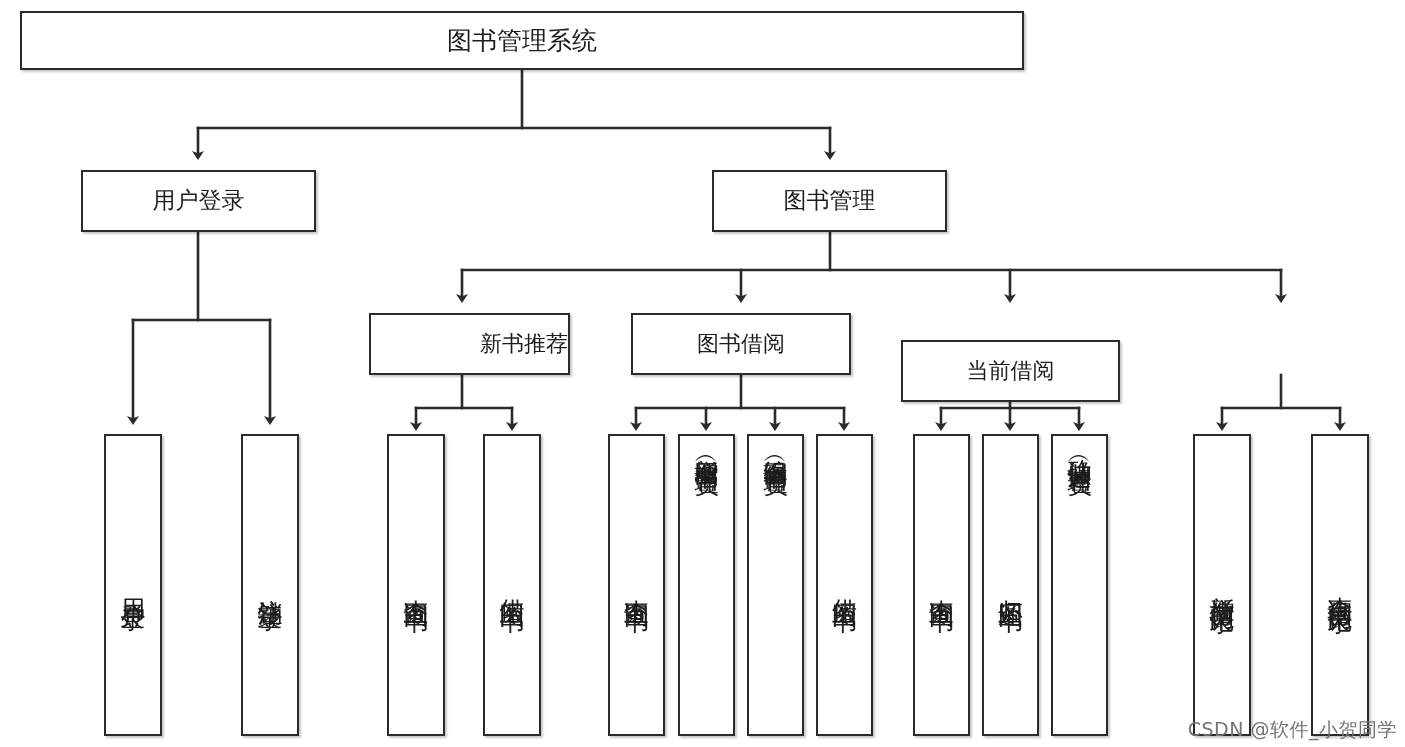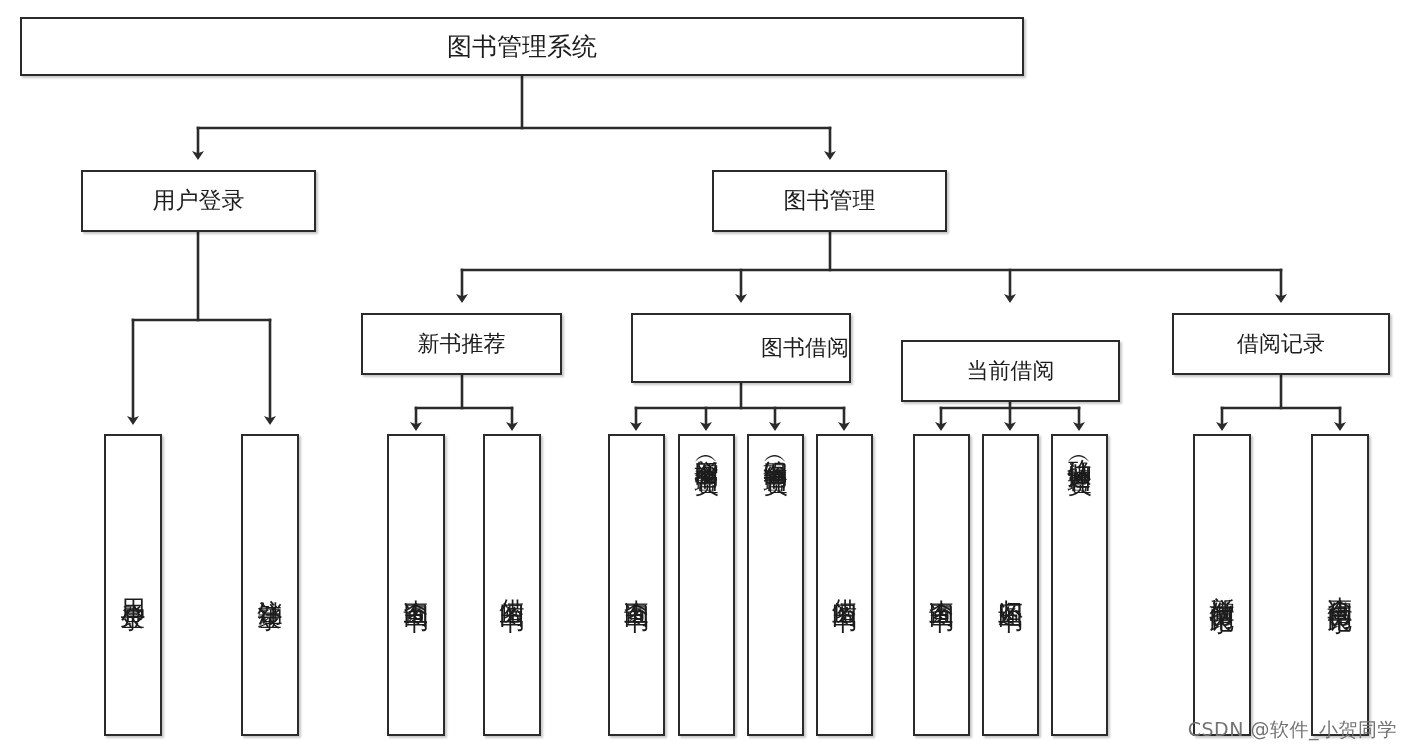--- a/index.html
+++ b/index.html
@@ -126,43 +126,40 @@
       <path d="M1010,408 L1010,424" marker-end="url(#arrow)"></path>
       <path d="M1079,408 L1079,424" marker-end="url(#arrow)"></path>
 
       <path d="M1281,375 L1281,408"></path>
       <path d="M1222,408 L1340,408"></path>
       <path d="M1222,408 L1222,424" marker-end="url(#arrow)"></path>
       <path d="M1340,408 L1340,424" marker-end="url(#arrow)"></path>
     </g>
   </svg>
 
-  <div class="node lvl1" style="left:20px; top:17px; width:1004px; height:59px;">
+  <div class="node lvl1" style="left:20px; top:11px; width:1004px; height:59px;">
     <span class="node-label">图书管理系统</span>
   </div>
 
   <div class="node lvl2" style="left:81px; top:170px; width:235px; height:62px;">
     <span class="node-label">用户登录</span>
   </div>
   <div class="node lvl2" style="left:712px; top:170px; width:235px; height:62px;">
     <span class="node-label">图书管理</span>
   </div>
 
-  <div class="node lvl3" style="left:361px; top:313px; width:201px; height:62px;">
+  <div class="node lvl3" style="left:369px; top:313px; width:201px; height:62px;justify-content:flex-end;">
     <span class="node-label">新书推荐</span>
   </div>
-  <div class="node lvl3" style="left:631px; top:313px; width:220px; height:70px;justify-content:flex-end;">
+  <div class="node lvl3" style="left:631px; top:313px; width:220px; height:62px;">
     <span class="node-label">图书借阅</span>
   </div>
   <div class="node lvl3" style="left:901px; top:313px; width:219px; height:62px;margin-top:27px;">
     <span class="node-label">当前借阅</span>
   </div>
-  <div class="node lvl3" style="left:1172px; top:313px; width:218px; height:62px;">
-    <span class="node-label">借阅记录</span>
-  </div>
 
   <div class="node leaf" style="left:104px; top:434px; width:58px; height:302px;">
     <span class="node-label">用户登录</span>
   </div>
   <div class="node leaf" style="left:241px; top:434px; width:58px; height:302px;">
     <span class="node-label">注销登录</span>
   </div>
 
   <div class="node leaf" style="left:387px; top:434px; width:58px; height:302px;">
     <span class="node-label">查询图书</span>

